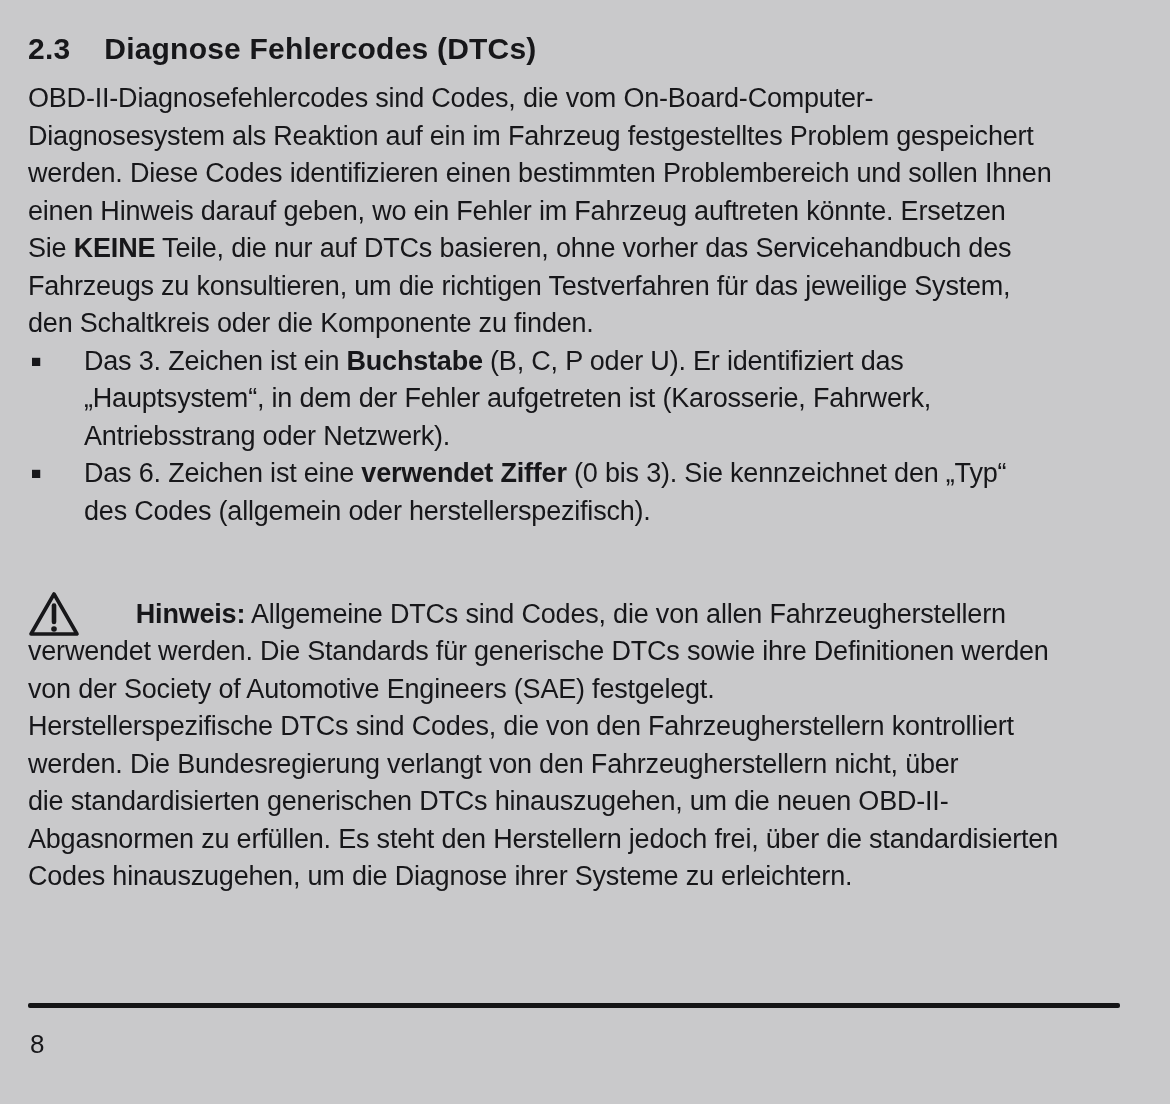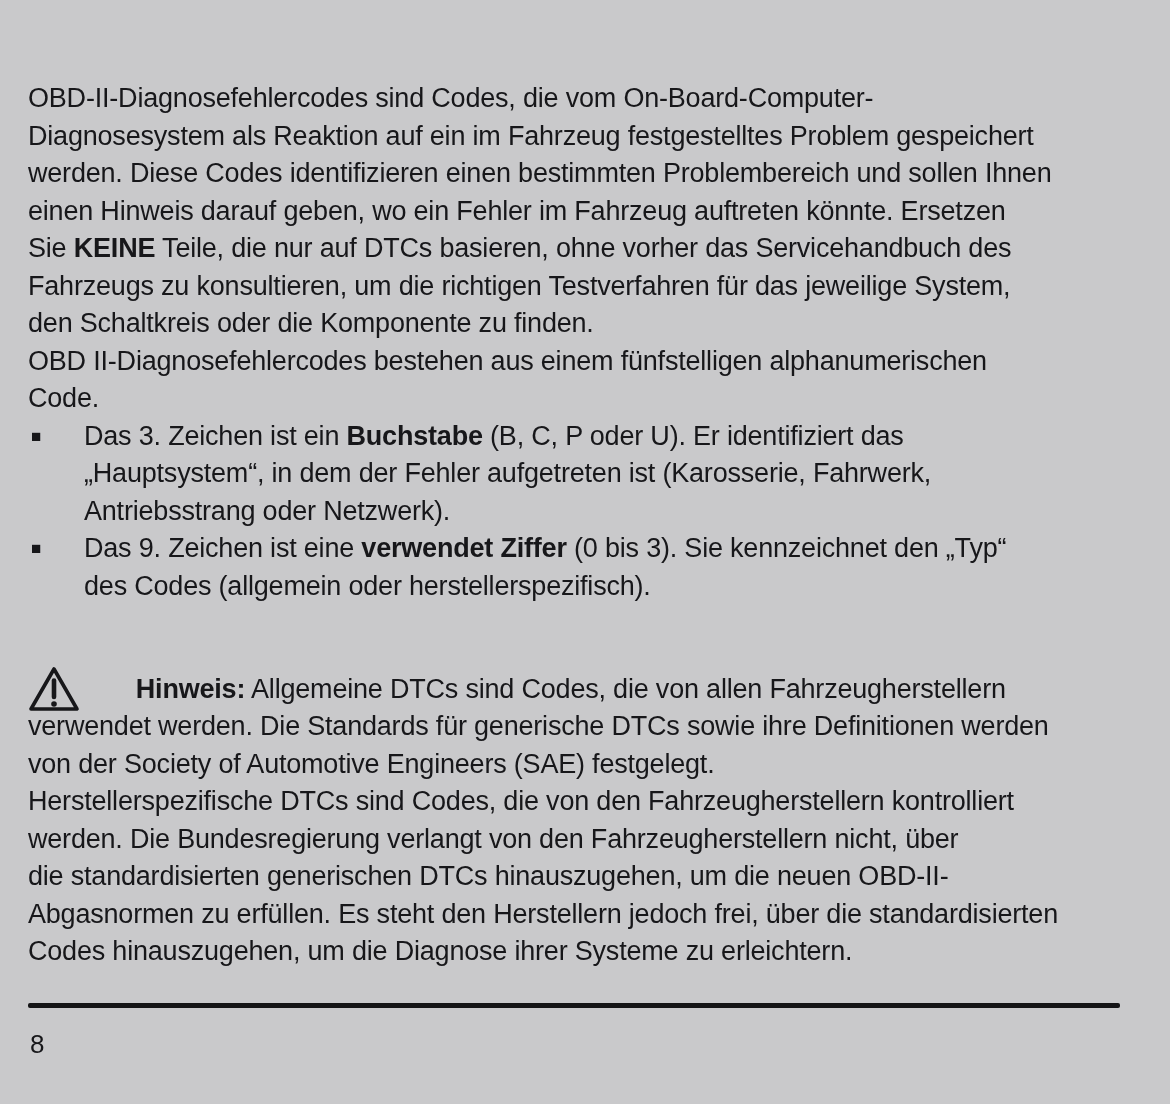--- a/index.html
+++ b/index.html
@@ -36,44 +36,43 @@
   .page-number {
     position:absolute; left:30px; top:1028px;
     font-size:26px; line-height:32px;
   }
 </style>
 </head>
 <body>
 
 <div class="page">
 
+  <h1 class="heading"><span class="hnum">2.3</span><span>Diagnose Fehlercodes (DTCs)</span></h1>
 
   <div class="body">
 
     <p class="para"><span>OBD-II-Diagnosefehlercodes sind Codes, die vom On-Board-Computer-
 Diagnosesystem als Reaktion auf ein im Fahrzeug festgestelltes Problem gespeichert
 werden. Diese Codes identifizieren einen bestimmten Problembereich und sollen Ihnen
 einen Hinweis darauf geben, wo ein Fehler im Fahrzeug auftreten könnte. Ersetzen
 Sie </span><b>KEINE</b><span> Teile, die nur auf DTCs basieren, ohne vorher das Servicehandbuch des
 Fahrzeugs zu konsultieren, um die richtigen Testverfahren für das jeweilige System,
 den Schaltkreis oder die Komponente zu finden.</span></p>
 
-    <p class="para">OBD II-Diagnosefehlercodes bestehen aus einem fünfstelligen alphanumerischen
-Code.</p>
 
     <div class="bullet">
       <span class="bmark">■</span>
       <p class="para"><span>Das 3. Zeichen ist ein </span><b>Buchstabe</b><span> (B, C, P oder U). Er identifiziert das
 „Hauptsystem“, in dem der Fehler aufgetreten ist (Karosserie, Fahrwerk,
 Antriebsstrang oder Netzwerk).</span></p>
     </div>
 
     <div class="bullet">
       <span class="bmark">■</span>
-      <p class="para"><span>Das 9. Zeichen ist eine </span><b>verwendet Ziffer</b><span> (0 bis 3). Sie kennzeichnet den „Typ“
+      <p class="para"><span>Das 6. Zeichen ist eine </span><b>verwendet Ziffer</b><span> (0 bis 3). Sie kennzeichnet den „Typ“
 des Codes (allgemein oder herstellerspezifisch).</span></p>
     </div>
 
     <div class="para note">
       <span class="warn"><svg width="52" height="46" viewBox="0 0 52 46" aria-hidden="true">
         <path d="M26 3 L49 43 L3 43 Z" fill="none" stroke="#17171a" stroke-width="3.6" stroke-linejoin="round"></path>
         <line x1="26" y1="14.5" x2="26" y2="31" stroke="#17171a" stroke-width="4.6" stroke-linecap="round"></line>
         <circle cx="26" cy="38" r="2.8" fill="#17171a"></circle>
       </svg></span><b>Hinweis:</b><span> Allgemeine DTCs sind Codes, die von allen Fahrzeugherstellern
 verwendet werden. Die Standards für generische DTCs sowie ihre Definitionen werden

